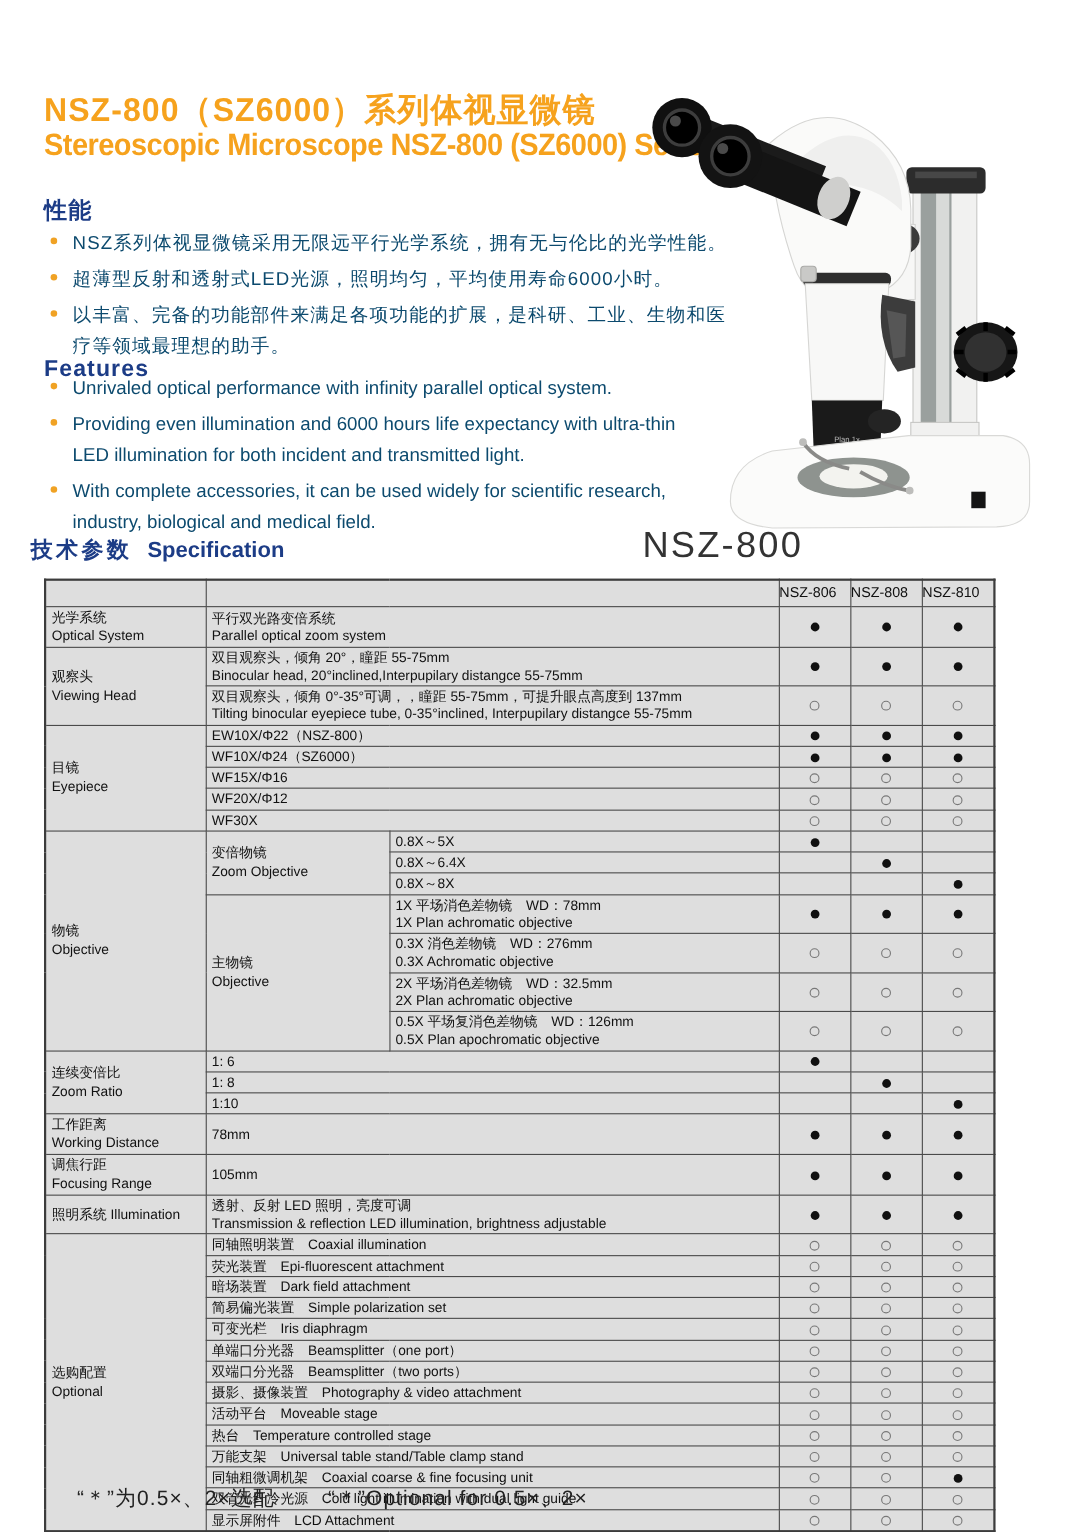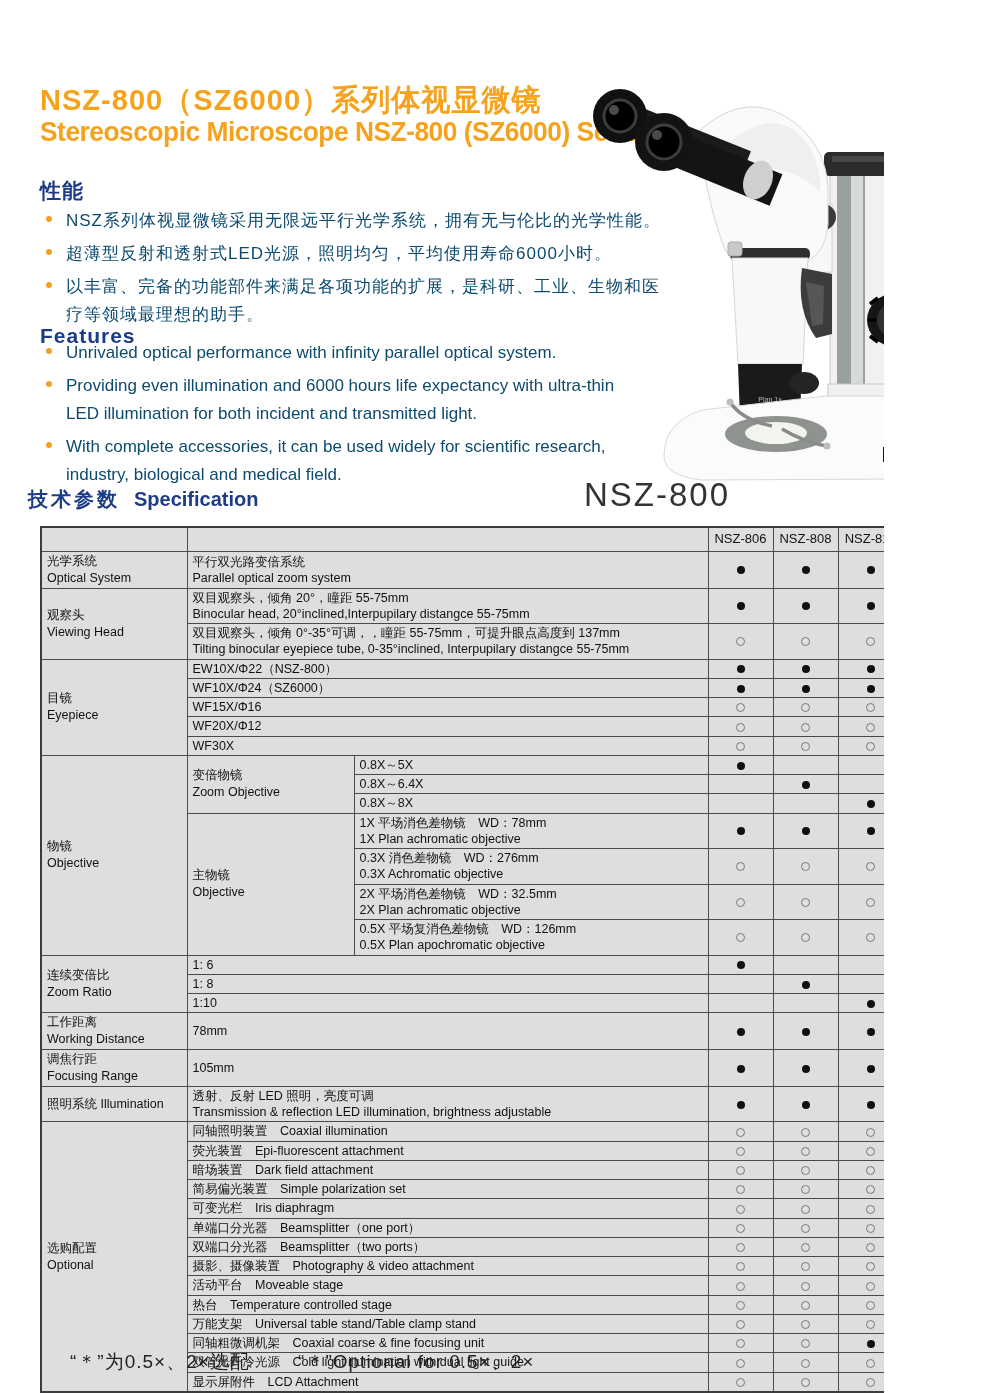--- a/index.html
+++ b/index.html
@@ -1,16 +1,16 @@
 <!DOCTYPE html>
 <html><head>
 <meta charset="utf-8">
 <style>
   html,body{margin:0;padding:0;background:#fff;}
-  .page{position:relative;width:884px;height:1393px;background:#ffffff;overflow:hidden;
+  .page{position:relative;width:990px;height:1393px;background:#ffffff;overflow:hidden;
         font-family:"Liberation Sans","DejaVu Sans",sans-serif;color:#2b2b2b;}
   
   .title-zh{position:absolute;left:40px;top:80px;font-size:30px;font-weight:bold;color:#f6a21d;
             letter-spacing:1px;white-space:nowrap;transform:scaleX(.97);transform-origin:left;}
   .title-en{position:absolute;left:40px;top:116px;font-size:28px;font-weight:bold;color:#f6a21d;
             letter-spacing:-.5px;white-space:nowrap;transform:scaleX(.94);transform-origin:left;}
   
   .sec-head{position:absolute;left:40px;font-size:21px;font-weight:bold;color:#1c3c86;letter-spacing:1px;}
   #perf-head{top:177px;}
   #feat-head{top:324px;}
@@ -26,21 +26,21 @@
   
   .spec-head{position:absolute;left:28px;top:486px;font-size:20px;font-weight:bold;color:#1c3c86;}
   .spec-head .zh{letter-spacing:3px;margin-right:14px;}
   
   .spec-wrap{position:absolute;left:40px;top:526px;}
   table.spec{border-collapse:collapse;table-layout:fixed;width:863px;border:2px solid #3c3c3c;
              background:#dedede;}
   table.spec td,table.spec th{border:1px solid #4a4a4a;font-size:12.5px;line-height:1.3;
              font-weight:normal;color:#111;padding:1px 5px;vertical-align:middle;text-align:left;
              overflow:hidden;}
-  table.spec th.model{text-align:center;font-size:13px;padding:3px 0;}
+  table.spec th.model{text-align:left;font-size:13px;padding:3px 0;}
   table.spec td.mark{text-align:center;padding:1px 0;}
   table.spec td.cat,table.spec td.sub{line-height:1.35;}
   .dot-s{display:inline-block;width:8px;height:8px;border-radius:50%;background:#101010;vertical-align:middle;}
   .dot-o{display:inline-block;width:7px;height:7px;border-radius:50%;border:1.5px solid #787878;
          background:transparent;vertical-align:middle;}
   
   .note{position:absolute;left:40px;top:1344px;color:#222;}
   .note .l1{font-size:15.5px;letter-spacing:1px;}
   .note .l1 .en{margin-left:46px;}
   .note .l2{font-size:19px;margin-top:5px;margin-left:30px;letter-spacing:1px;}

